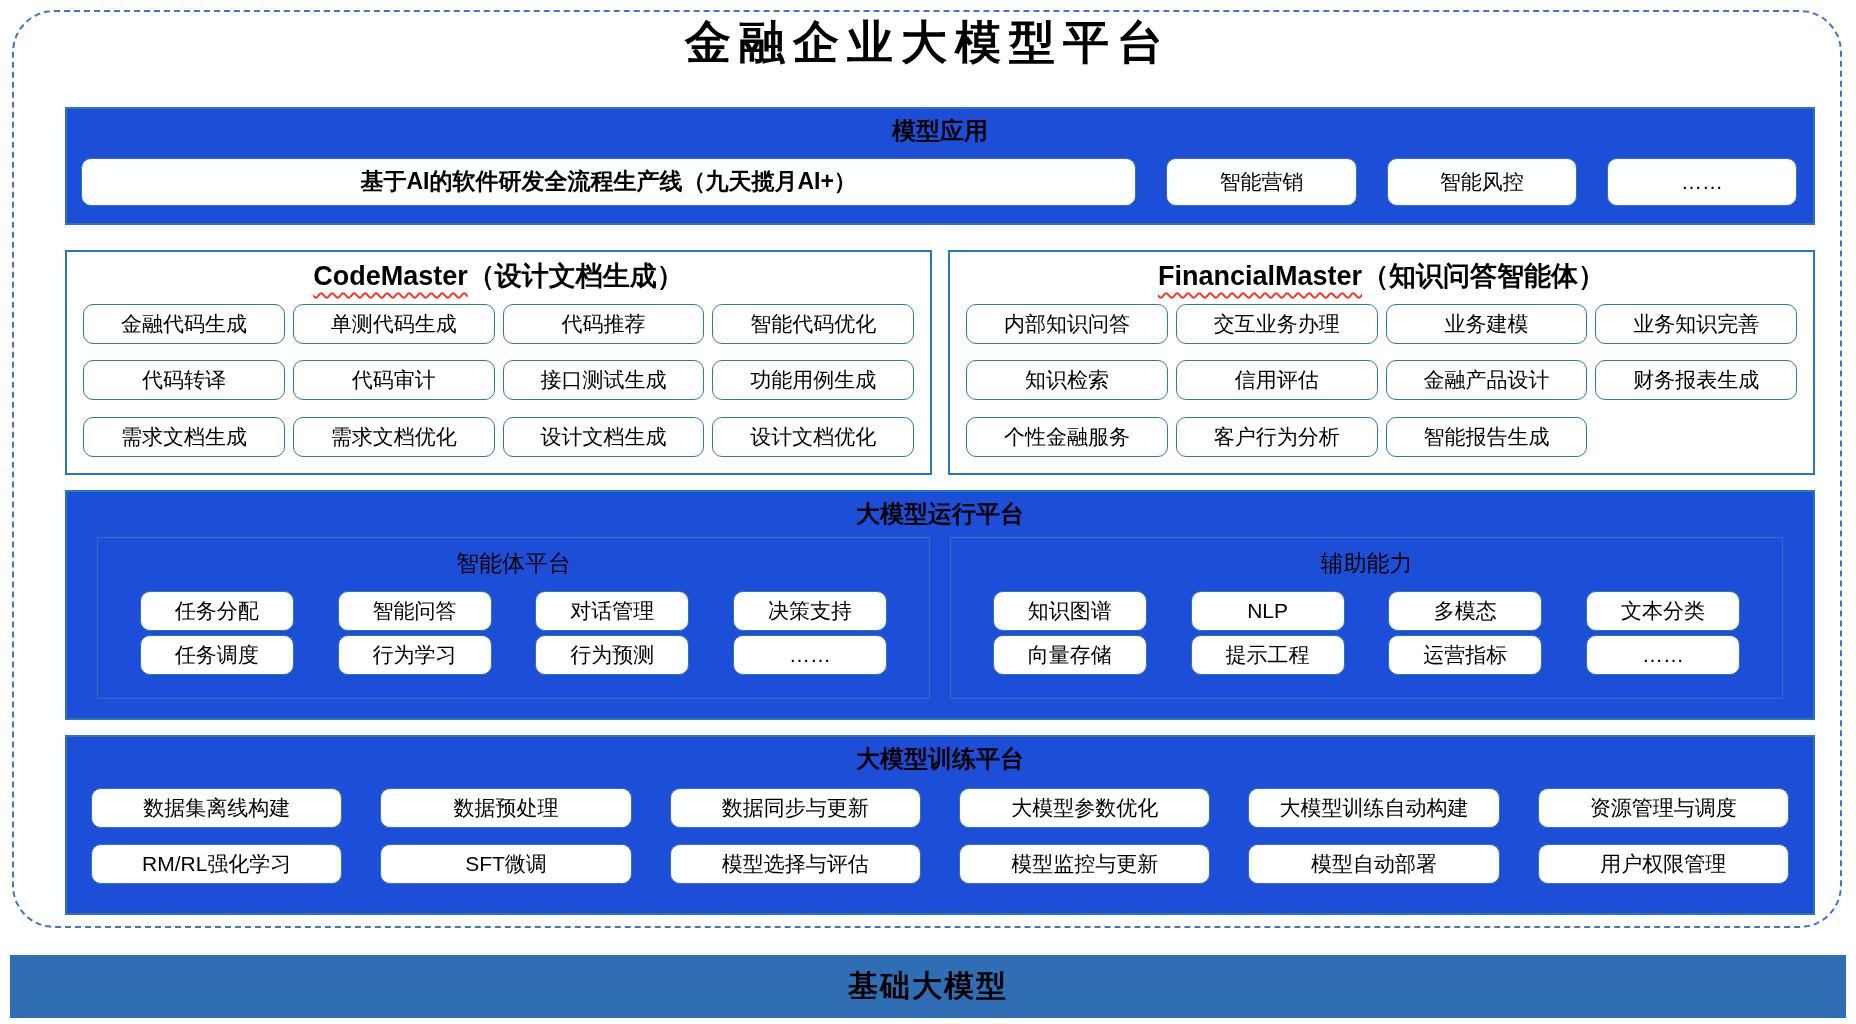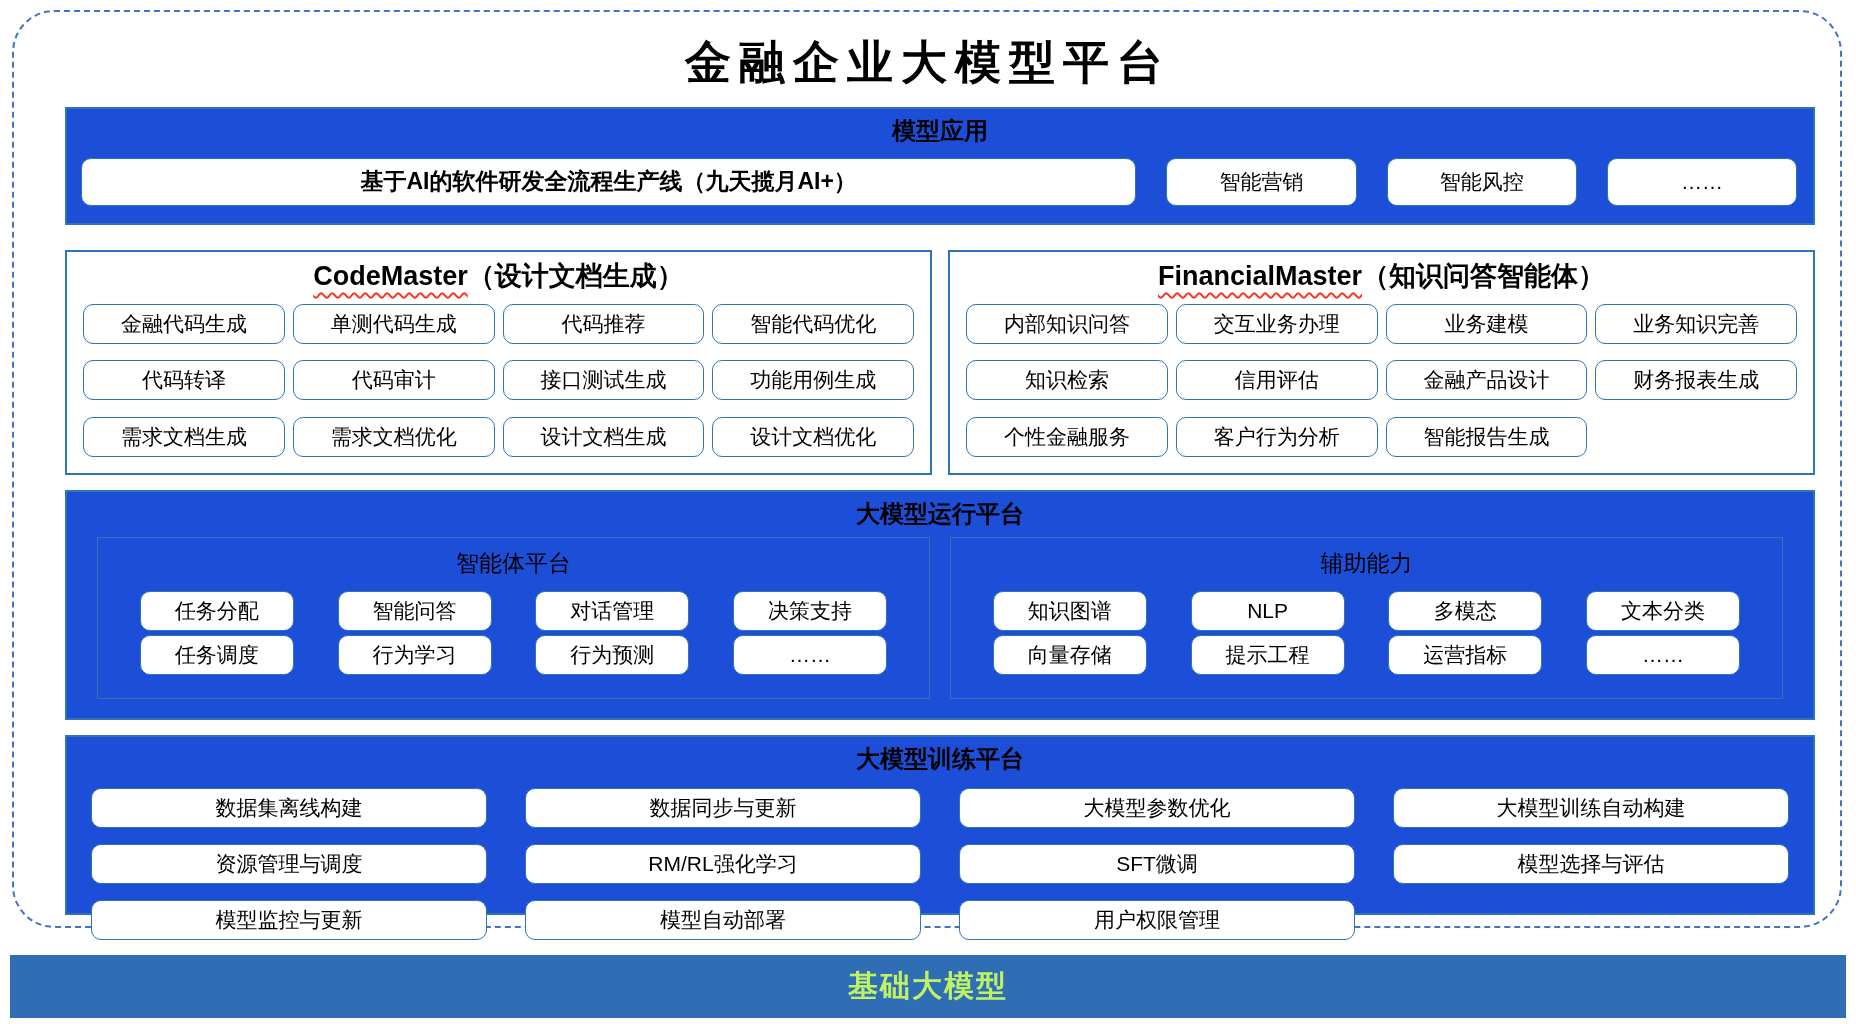--- a/index.html
+++ b/index.html
@@ -6,21 +6,21 @@
   #stage{
     position:relative;width:1856px;height:1024px;background:#fff;overflow:hidden;
     font-family:"Liberation Sans","DejaVu Sans",sans-serif;color:#000;
   }
   
   .outer-frame{
     position:absolute;left:12px;top:10px;width:1830px;height:918px;
     border:2px dashed #4472C4;border-radius:42px;box-sizing:border-box;
   }
   .page-title{
-    position:absolute;left:0;top:32px;width:100%;text-align:center;
+    position:absolute;left:0;top:12px;width:100%;text-align:center;
     font-family:"DejaVu Serif","Liberation Serif",serif;
     font-weight:bold;font-size:46px;letter-spacing:8px;
   }
   
   .section{
     position:absolute;left:65px;width:1750px;box-sizing:border-box;
     border:2px solid #2E75B6;background:#1d4ed8;
   }
   .sec-header{
     text-align:center;font-weight:bold;font-size:24px;line-height:1.2;
@@ -57,29 +57,29 @@
   .sub-box{flex:1;border:1.5px solid #2E75B6;box-sizing:border-box;height:162px;}
   .sub-header{text-align:center;font-size:23px;font-weight:normal;padding-top:10px;}
   .sub-grid{
     display:grid;grid-template-columns:repeat(4,1fr);
     row-gap:4px;padding:12px 20px 0 20px;justify-items:center;
   }
   .sub-grid .pill{height:40px;width:78%;}
   
   #sec-training{top:735px;height:180px;}
   .grid-6{
-    display:grid;grid-template-columns:repeat(4,1fr);
+    display:grid;grid-template-columns:repeat(6,1fr);
     column-gap:38px;row-gap:16px;padding:14px 24px 0 24px;
   }
   .grid-6 .pill{height:40px;}
   
   .foundation-bar{
     position:absolute;left:10px;top:955px;width:1836px;height:63px;
     background:#2F6EB5;display:flex;align-items:center;justify-content:center;
-    color:#bef264;font-size:30px;font-weight:600;letter-spacing:2px;
+    color:#000000;font-size:30px;font-weight:600;letter-spacing:2px;
   }
 </style>
 </head>
 <body>
 
 <div id="stage">
 
   <div class="outer-frame"></div>
 
   <div class="page-title">金融企业大模型平台</div>
@@ -163,20 +163,21 @@
             <div class="pill">……</div>
           </div>
       </div>
     </div>
   </div>
 
   <div class="section" id="sec-training">
     <div class="sec-header">大模型训练平台</div>
     <div class="grid-6">
         <div class="pill">数据集离线构建</div>
+        <div class="pill">数据预处理</div>
         <div class="pill">数据同步与更新</div>
         <div class="pill">大模型参数优化</div>
         <div class="pill">大模型训练自动构建</div>
         <div class="pill">资源管理与调度</div>
         <div class="pill">RM/RL强化学习</div>
         <div class="pill">SFT微调</div>
         <div class="pill">模型选择与评估</div>
         <div class="pill">模型监控与更新</div>
         <div class="pill">模型自动部署</div>
         <div class="pill">用户权限管理</div>

